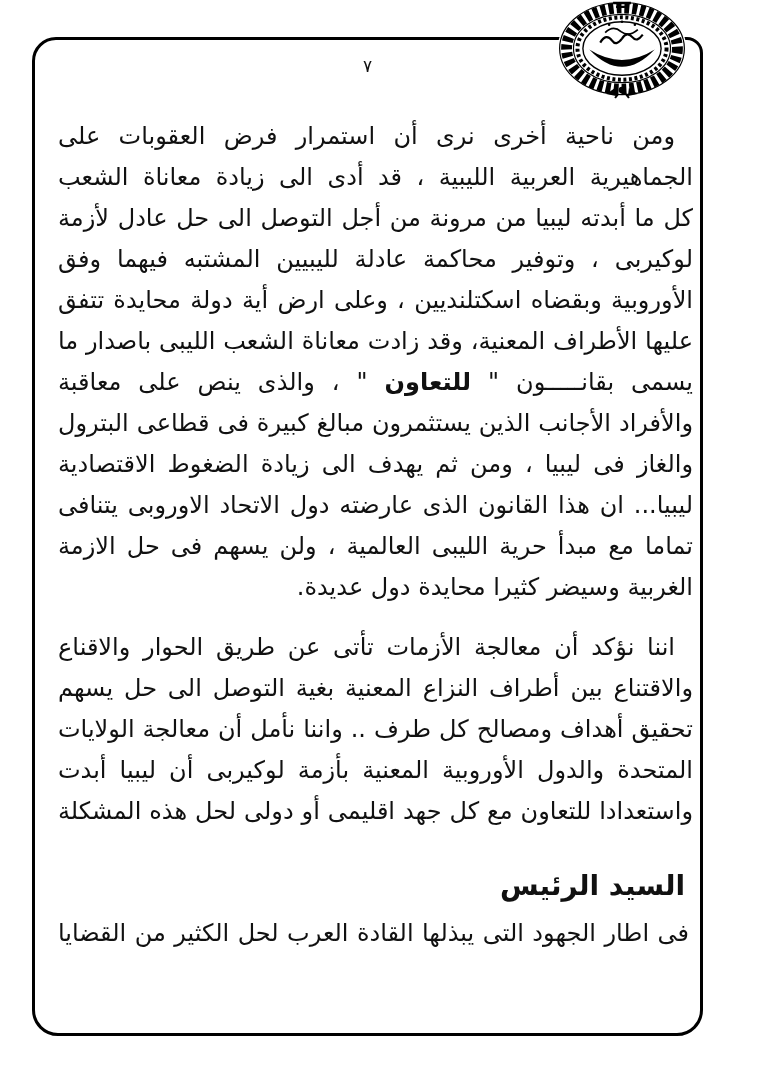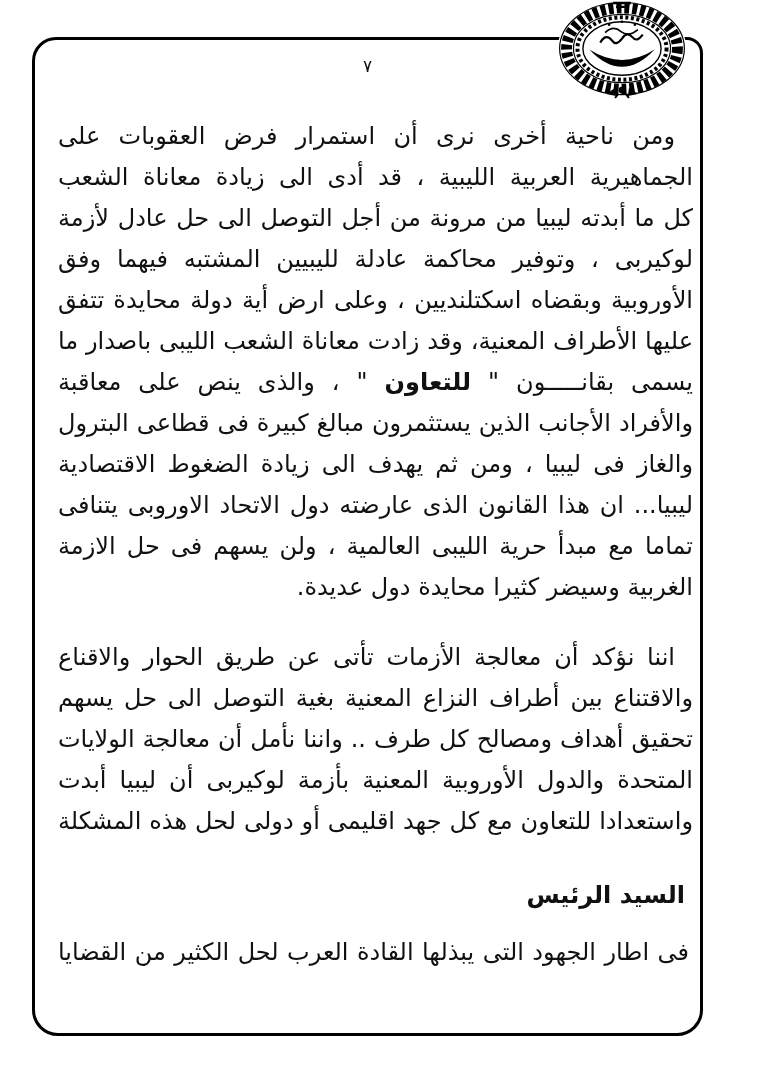--- a/index.html
+++ b/index.html
@@ -25,26 +25,26 @@
   .content{
     position:absolute;left:58px;right:65px;top:116px;
     direction:rtl;z-index:2;
   }
   .line{
     height:41px;line-height:41px;font-size:24px;
     text-align:justify;overflow:hidden;
   }
   .line.jfull{text-align-last:justify;}
   .para.indent .line:first-child{text-indent:18px;}
-  .para.p2{margin-top:29px;}
+  .para.p2{margin-top:19px;}
   .heading{
     margin-top:33px;height:41px;line-height:41px;
-    font-weight:bold;font-size:24px;text-align:right;text-indent:8px;
+    font-weight:bold;font-size:28px;text-align:right;text-indent:8px;
   }
-  .para.p3{margin-top:16px;}
+  .para.p3{margin-top:7px;}
   .para.p3 .line:first-child{text-indent:4px;}
   .b{font-weight:bold;}
 </style>
 </head>
 <body>
 
 <div>
 
   <div class="frame"></div>
 

